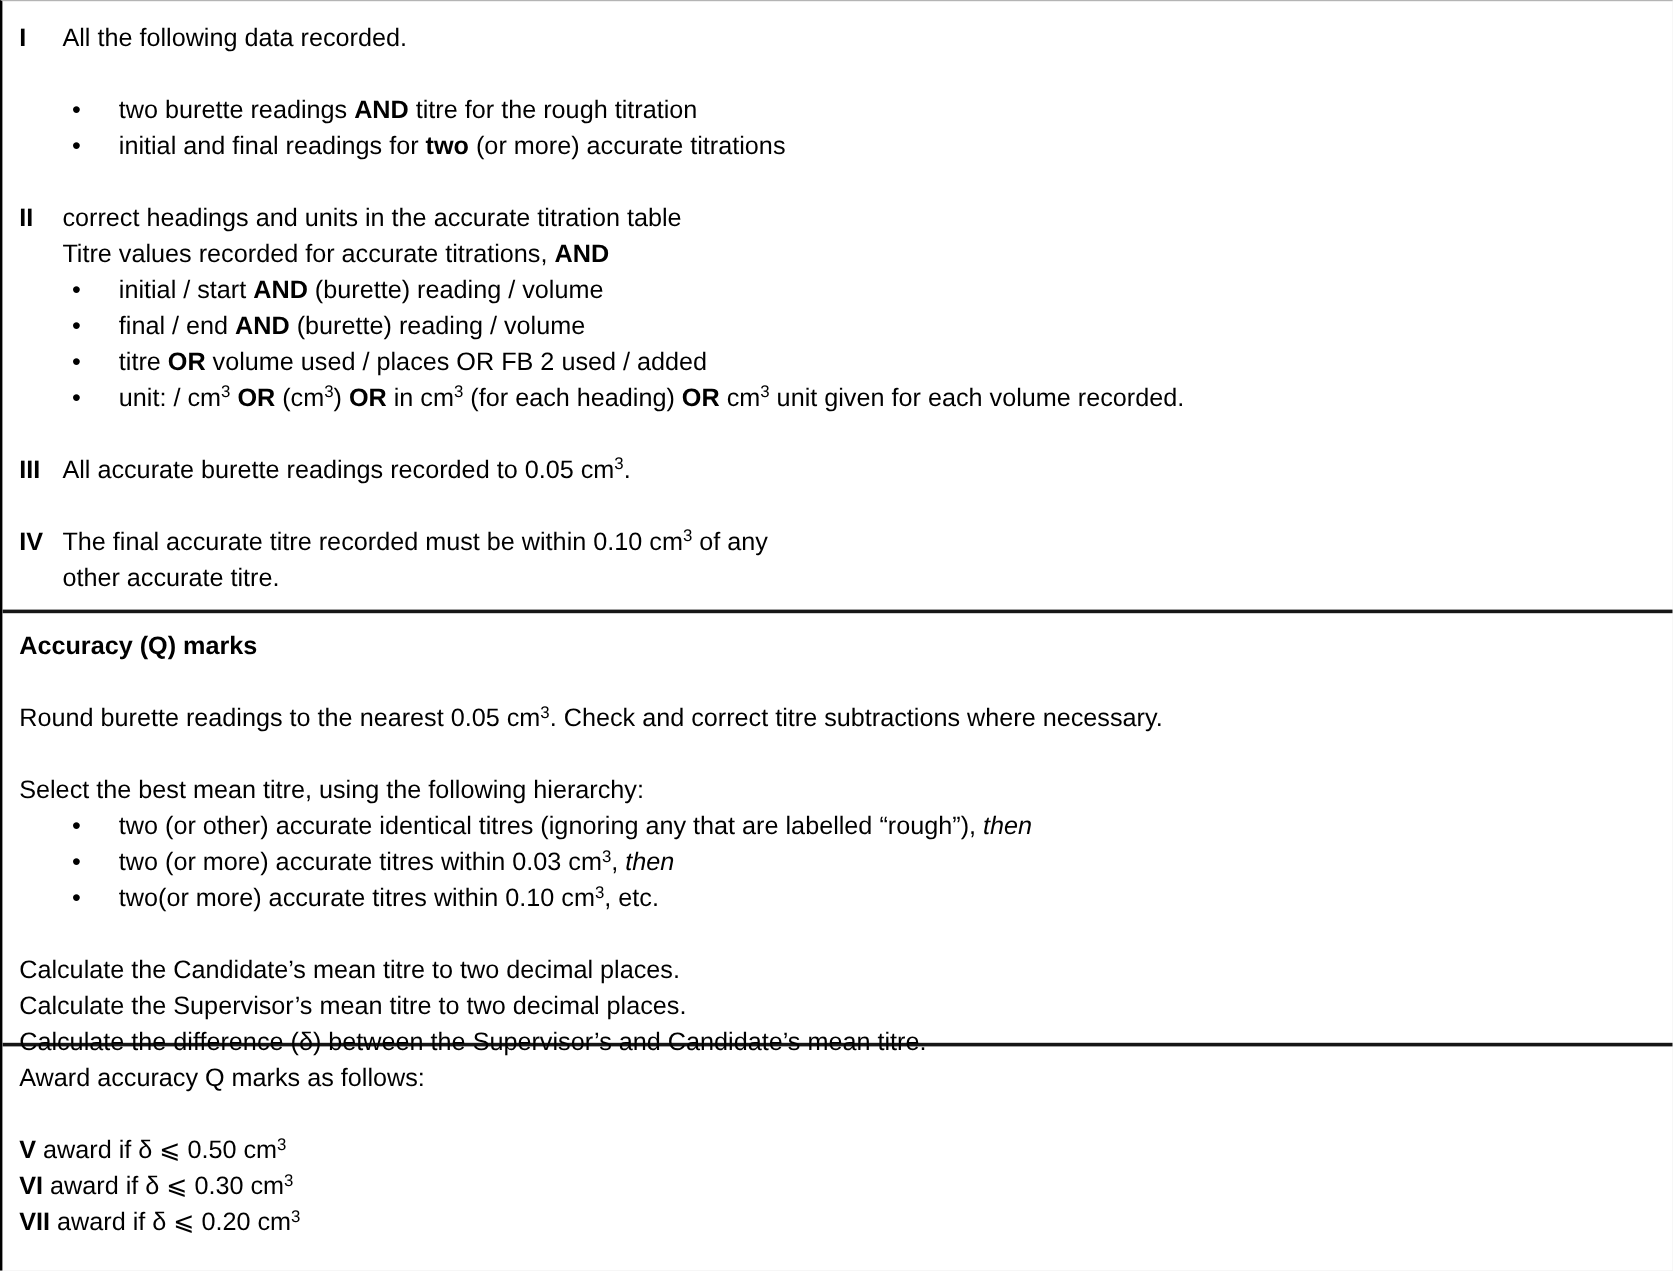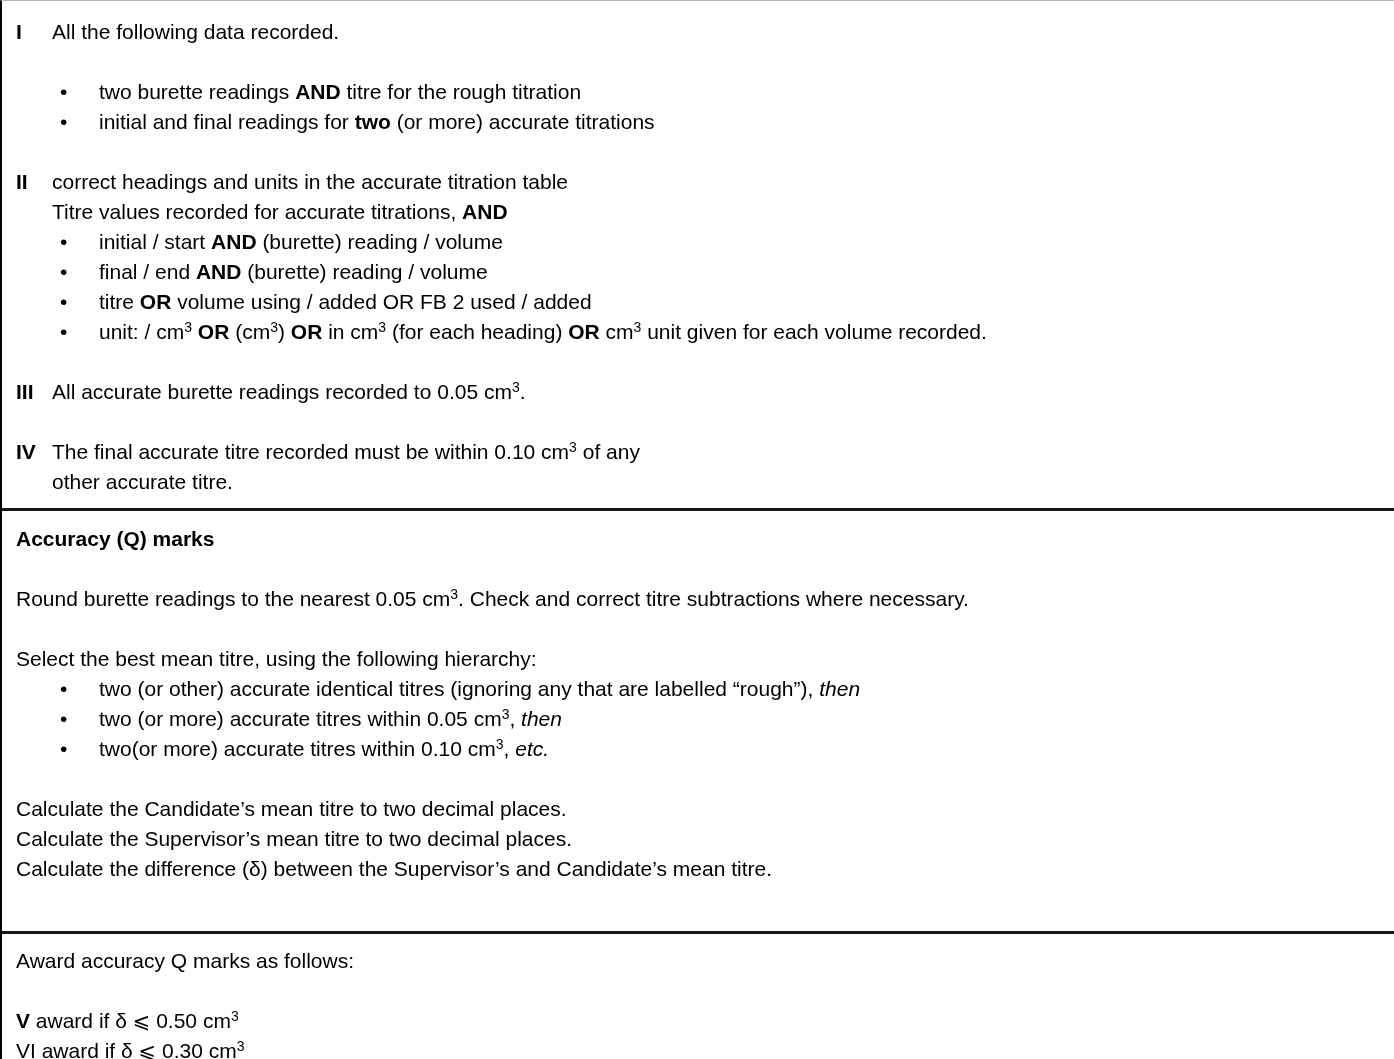--- a/index.html
+++ b/index.html
@@ -9,21 +9,21 @@
     box-sizing:border-box;
     background:#ffffff;
     border-top:1px solid #b4b4b4;
     border-left:2px solid #000000;
     overflow:hidden;
     font-family:"Liberation Sans","DejaVu Sans",sans-serif;
     font-size:21px;line-height:30px;color:#000000;
   }
   .sec{box-sizing:border-box;}
   .sec-data{height:507px;padding-top:16px;}
-  .sec-accuracy{height:423px;border-top:3px solid #161616;padding-top:13px;}
+  .sec-accuracy{height:361px;border-top:3px solid #161616;padding-top:13px;}
   .sec-award{height:142px;border-top:3px solid #161616;padding-top:12px;}
   .numbered{display:flex;}
   .num{flex:none;width:50px;padding-left:14px;font-weight:bold;box-sizing:border-box;}
   .num-body{flex:1;}
   .para{padding-left:14px;}
   .bullet{display:flex;}
   .bullet .dot{flex:none;width:39px;margin-left:58px;box-sizing:border-box;}
   .gap{height:30px;}
   .sup{font-size:14px;vertical-align:7px;line-height:0;}
 </style>
@@ -63,21 +63,21 @@
     <div class="bullet">
       <span class="dot">•</span>
       <span><span>initial / start </span><span style="font-weight: bold;">AND</span><span> (burette) reading / volume</span></span>
     </div>
     <div class="bullet">
       <span class="dot">•</span>
       <span><span>final / end </span><span style="font-weight: bold;">AND</span><span> (burette) reading / volume</span></span>
     </div>
     <div class="bullet">
       <span class="dot">•</span>
-      <span><span>titre </span><span style="font-weight: bold;">OR</span><span> volume using / added </span><span style="font-weight: normal;">OR FB 2</span><span> used / added</span></span>
+      <span><span>titre </span><span style="font-weight: bold;">OR</span><span> volume used / places </span><span style="font-weight: normal;">OR FB 2</span><span> used / added</span></span>
     </div>
     <div class="bullet">
       <span class="dot">•</span>
       <span><span>unit: / cm</span><span class="sup">3</span><span> </span><span style="font-weight: bold;">OR</span><span> (cm</span><span class="sup">3</span><span>) </span><span style="font-weight: bold;">OR</span><span> in cm</span><span class="sup">3</span><span> (for each heading) </span><span style="font-weight: bold;">OR</span><span> cm</span><span class="sup">3</span><span> unit given for each volume recorded.</span></span>
     </div>
 
     <div class="gap"></div>
 
     <div class="numbered">
       <span class="num">III</span>
@@ -105,39 +105,39 @@
     <div class="gap"></div>
 
     <div class="para"><span>Select the best mean titre, using the following hierarchy:</span></div>
 
     <div class="bullet">
       <span class="dot">•</span>
       <span><span>two (or other) accurate identical titres (ignoring any that are labelled “rough”), </span><span style="font-style: italic;">then</span></span>
     </div>
     <div class="bullet">
       <span class="dot">•</span>
-      <span><span>two (or more) accurate titres within 0.05 cm</span><span class="sup">3</span><span>, </span><span style="font-style: italic;">then</span></span>
+      <span><span>two (or more) accurate titres within 0.03 cm</span><span class="sup">3</span><span>, </span><span style="font-style: italic;">then</span></span>
     </div>
     <div class="bullet">
       <span class="dot">•</span>
-      <span><span>two(or more) accurate titres within 0.10 cm</span><span class="sup">3</span><span>, </span><span style="font-style: italic;">etc.</span></span>
+      <span><span>two(or more) accurate titres within 0.10 cm</span><span class="sup">3</span><span>, </span><span style="">etc.</span></span>
     </div>
 
     <div class="gap"></div>
 
     <div class="para"><span>Calculate the Candidate’s mean titre to two decimal places.</span></div>
     <div class="para"><span>Calculate the Supervisor’s mean titre to two decimal places.</span></div>
     <div class="para"><span>Calculate the difference (δ) between the Supervisor’s and Candidate’s mean titre.</span></div>
 
   </div>
 
   <div class="sec sec-award">
 
     <div class="para"><span>Award accuracy Q marks as follows:</span></div>
     <div class="gap"></div>
 
     <div class="para"><span style="font-weight: bold;">V</span><span> award if δ ⩽ 0.50 cm</span><span class="sup">3</span></div>
-    <div class="para"><span style="font-weight: normal;">VI</span><span> award if δ ⩽ 0.30 cm</span><span class="sup">3</span></div>
+    <div class="para"><span style="font-weight: bold;">VI</span><span> award if δ ⩽ 0.30 cm</span><span class="sup">3</span></div>
     <div class="para"><span style="font-weight: bold;">VII</span><span> award if δ ⩽ 0.20 cm</span><span class="sup">3</span></div>
 
   </div>
 
 </div>
 
 </body></html>

